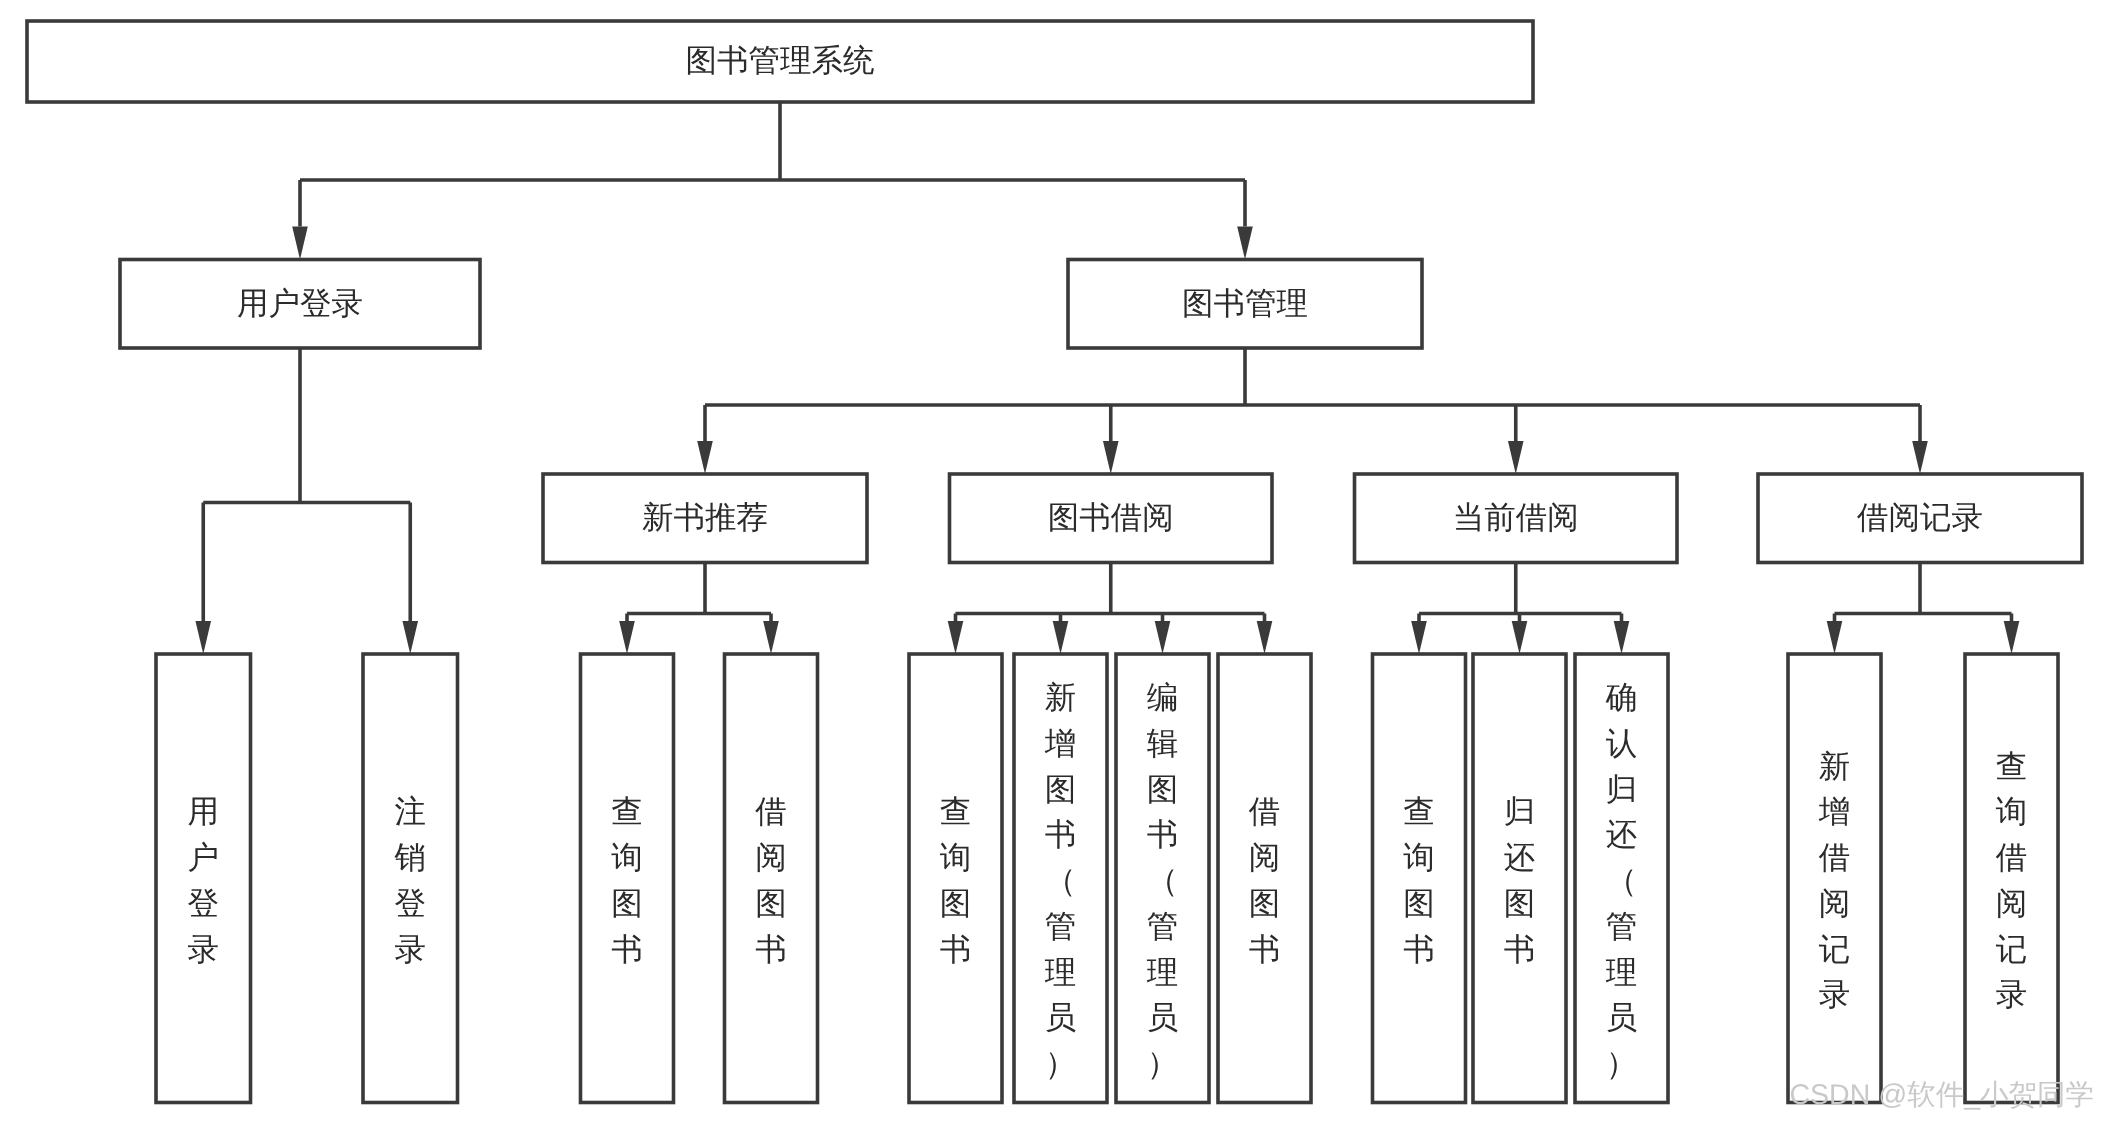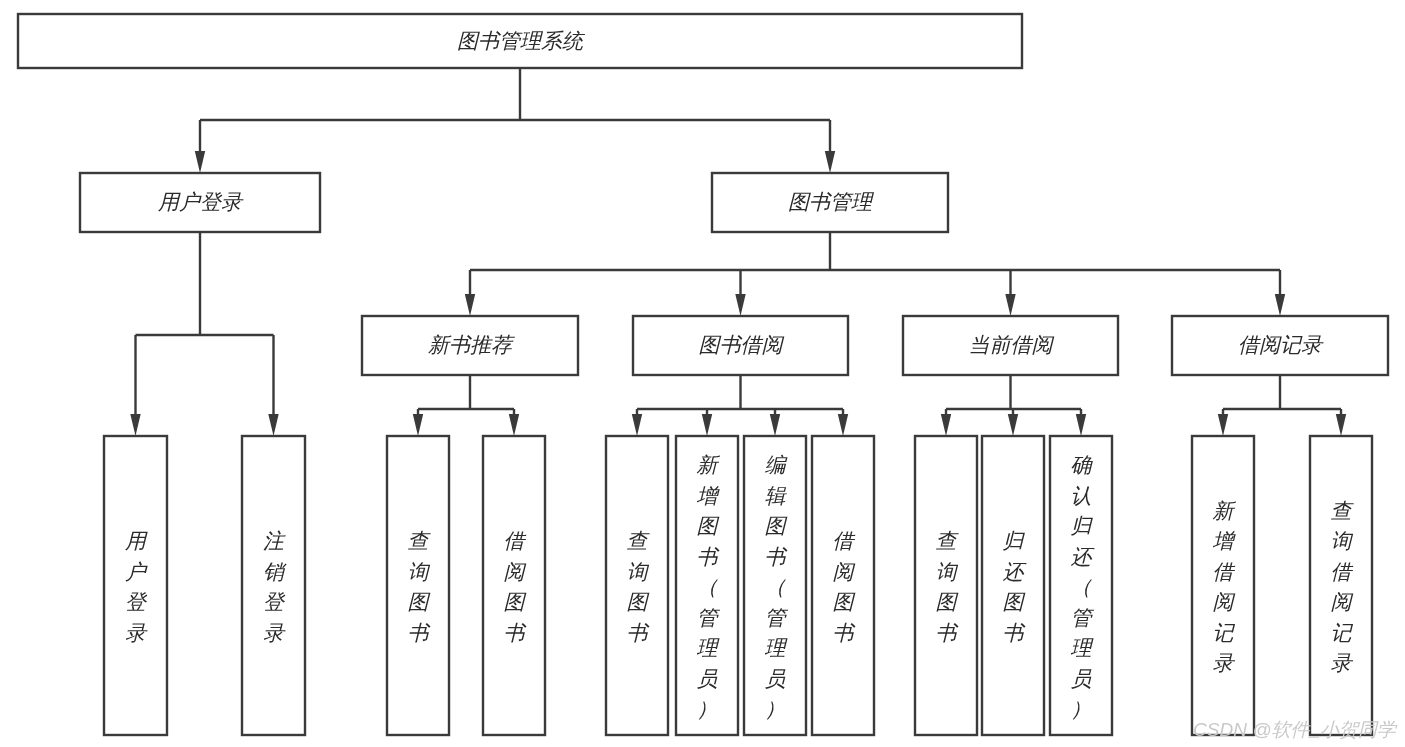--- a/index.html
+++ b/index.html
@@ -13,21 +13,20 @@
     position: relative;
     overflow: hidden;
     font-family: "Liberation Sans", "DejaVu Sans", sans-serif;
   }
   #diagram-root {
     position: absolute;
     left: 0;
     top: 0;
     width: 1405px;
     height: 747px;
-    font-style: italic;
   }
   svg.diagram-canvas {
     display: block;
     width: 1405px;
     height: 747px;
   }
   .node-box {
     fill: #ffffff;
     stroke: #3a3a3a;
     stroke-width: 2.4;

